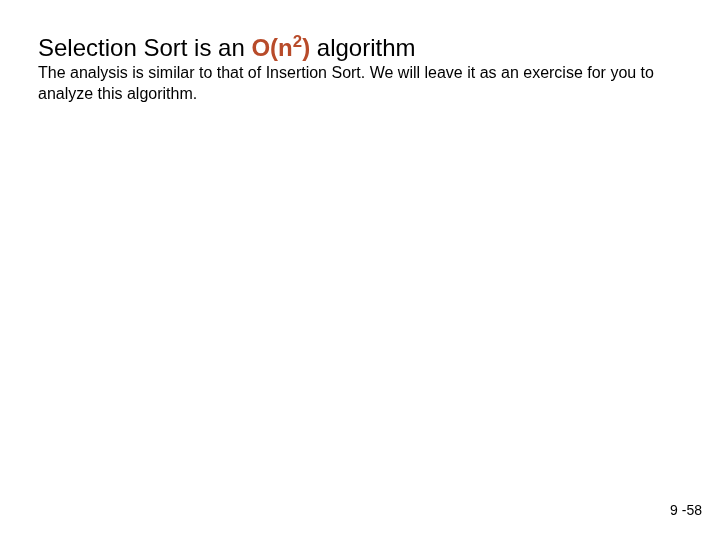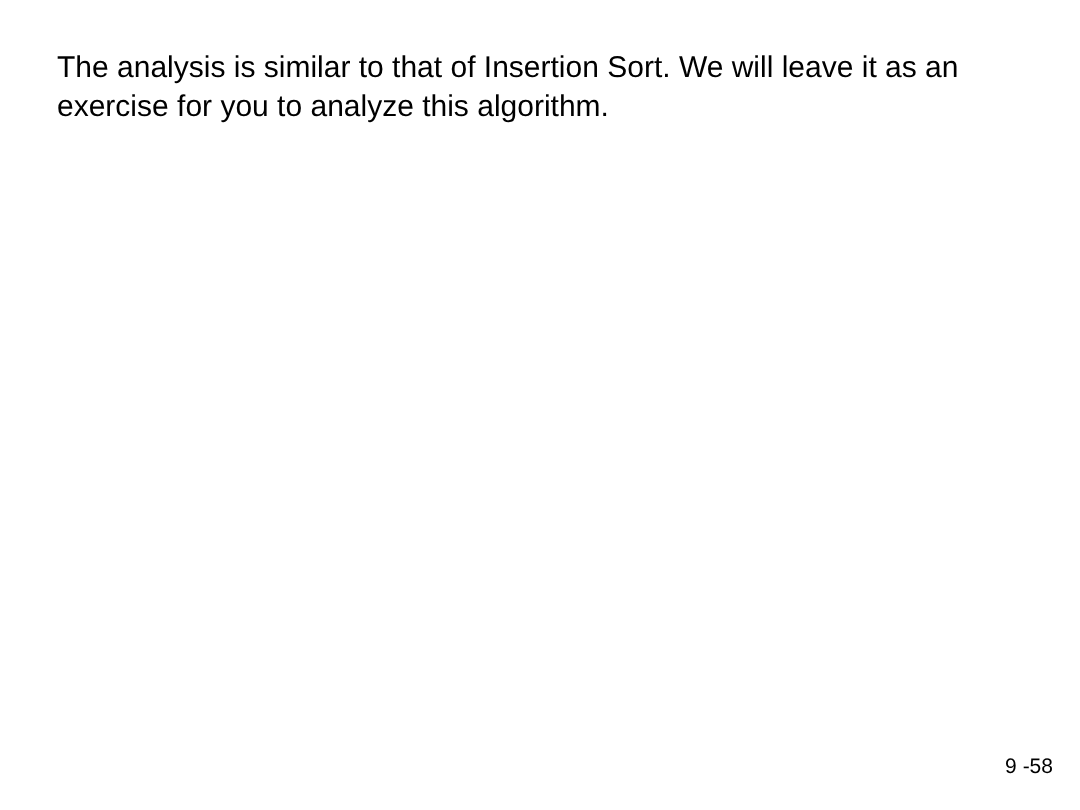--- a/index.html
+++ b/index.html
@@ -26,32 +26,35 @@
     .complexity {
       color: #b84b2a;
       font-weight: bold;
     }
     .complexity sup {
       font-size: 0.7em;
       vertical-align: super;
       line-height: 0;
     }
     .body-text {
-      font-size: 20px;
+      font-size: 16px;
       color: #000000;
       line-height: 1.3;
     }
     .page-number {
       position: absolute;
       bottom: 22px;
       right: 18px;
       font-size: 14px;
       color: #000000;
     }
   </style>
 </head>
 <body>
 
 <div class="slide-content">
+  <div class="line1">
+    <span>Selection Sort is an </span><span class="complexity"><span>O(n</span><sup>2</sup><span>)</span></span><span> algorithm</span>
+  </div>
   <div class="body-text">The analysis is similar to that of Insertion Sort. We will leave it as an exercise for you to analyze this algorithm.</div>
 </div>
 
 <div class="page-number">9 -58</div>
 
 </body></html>

